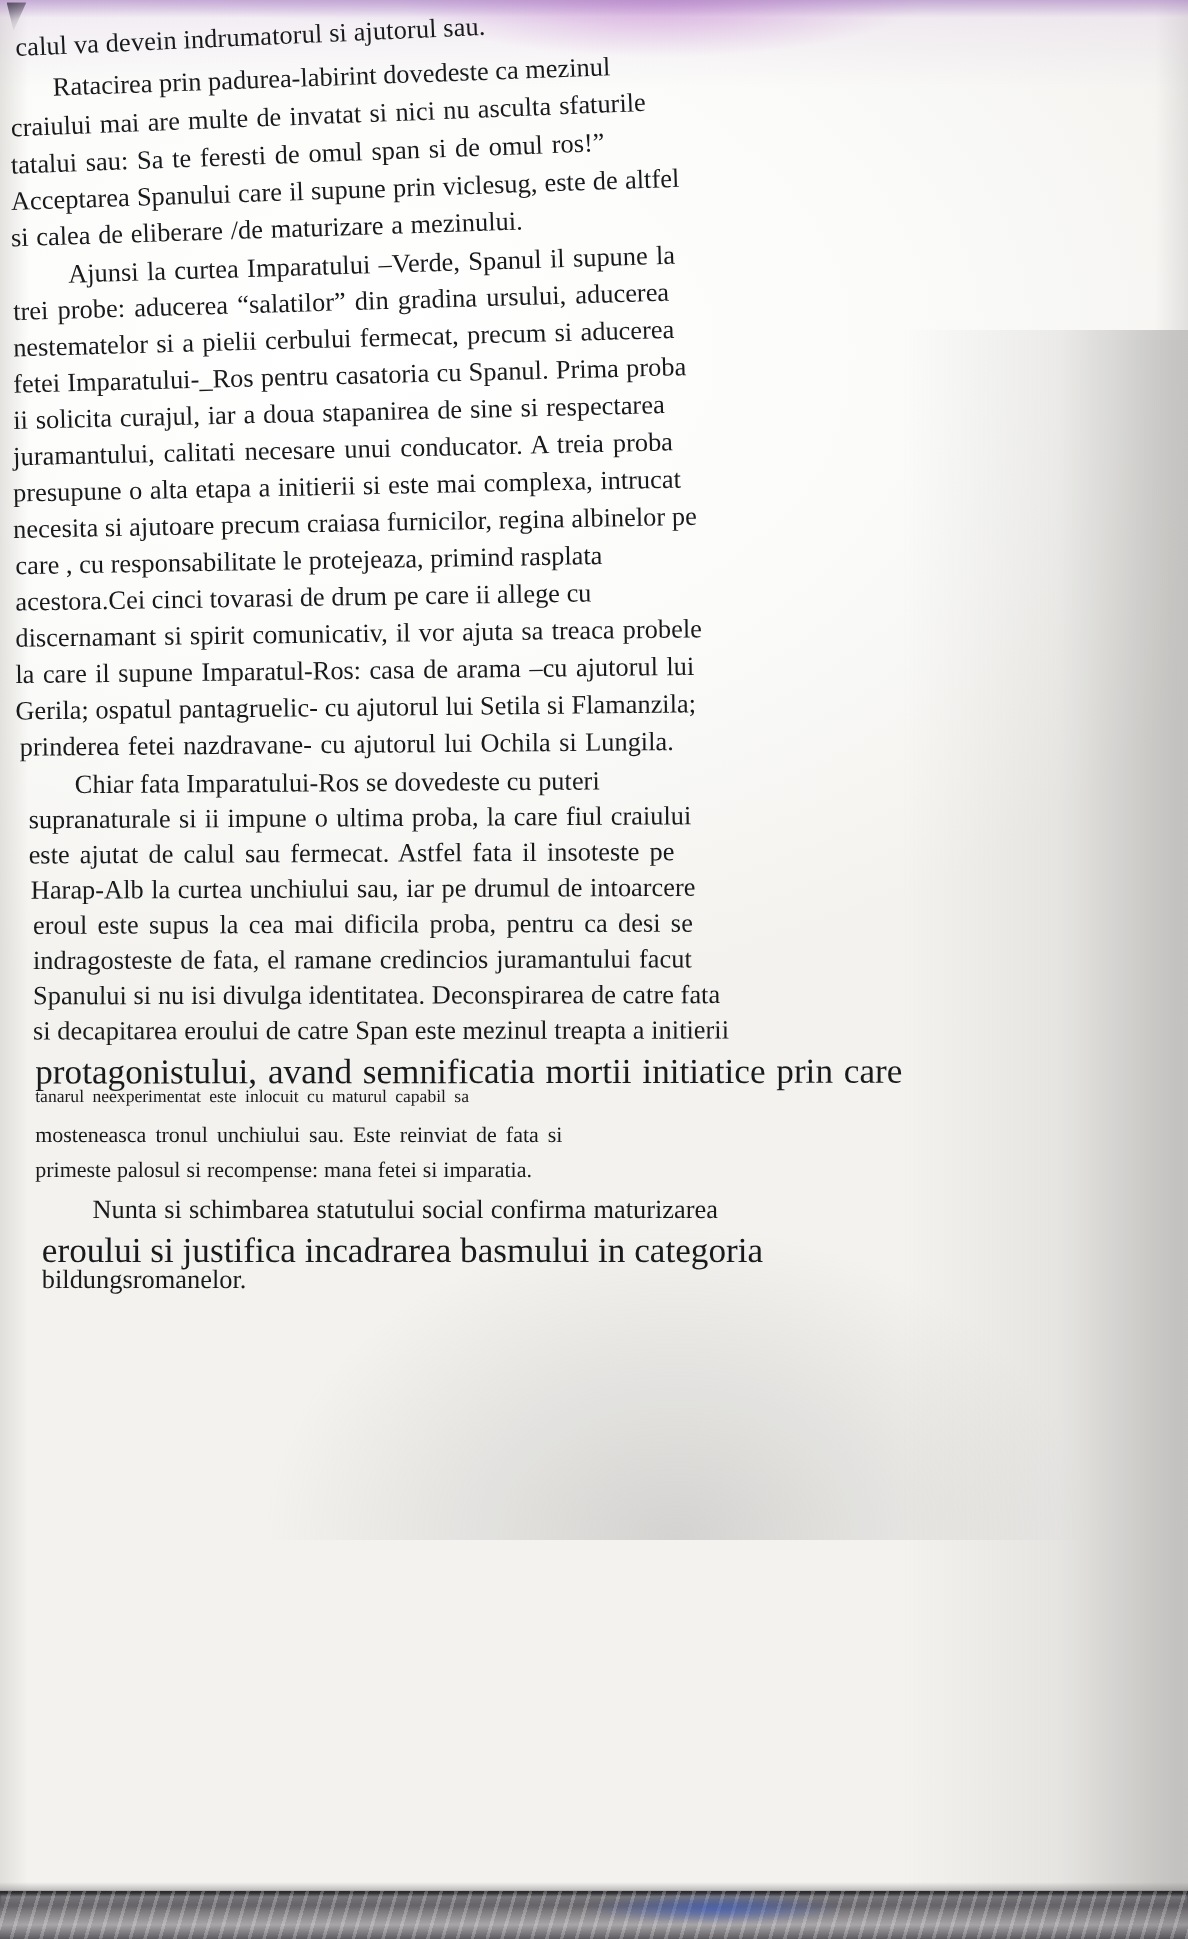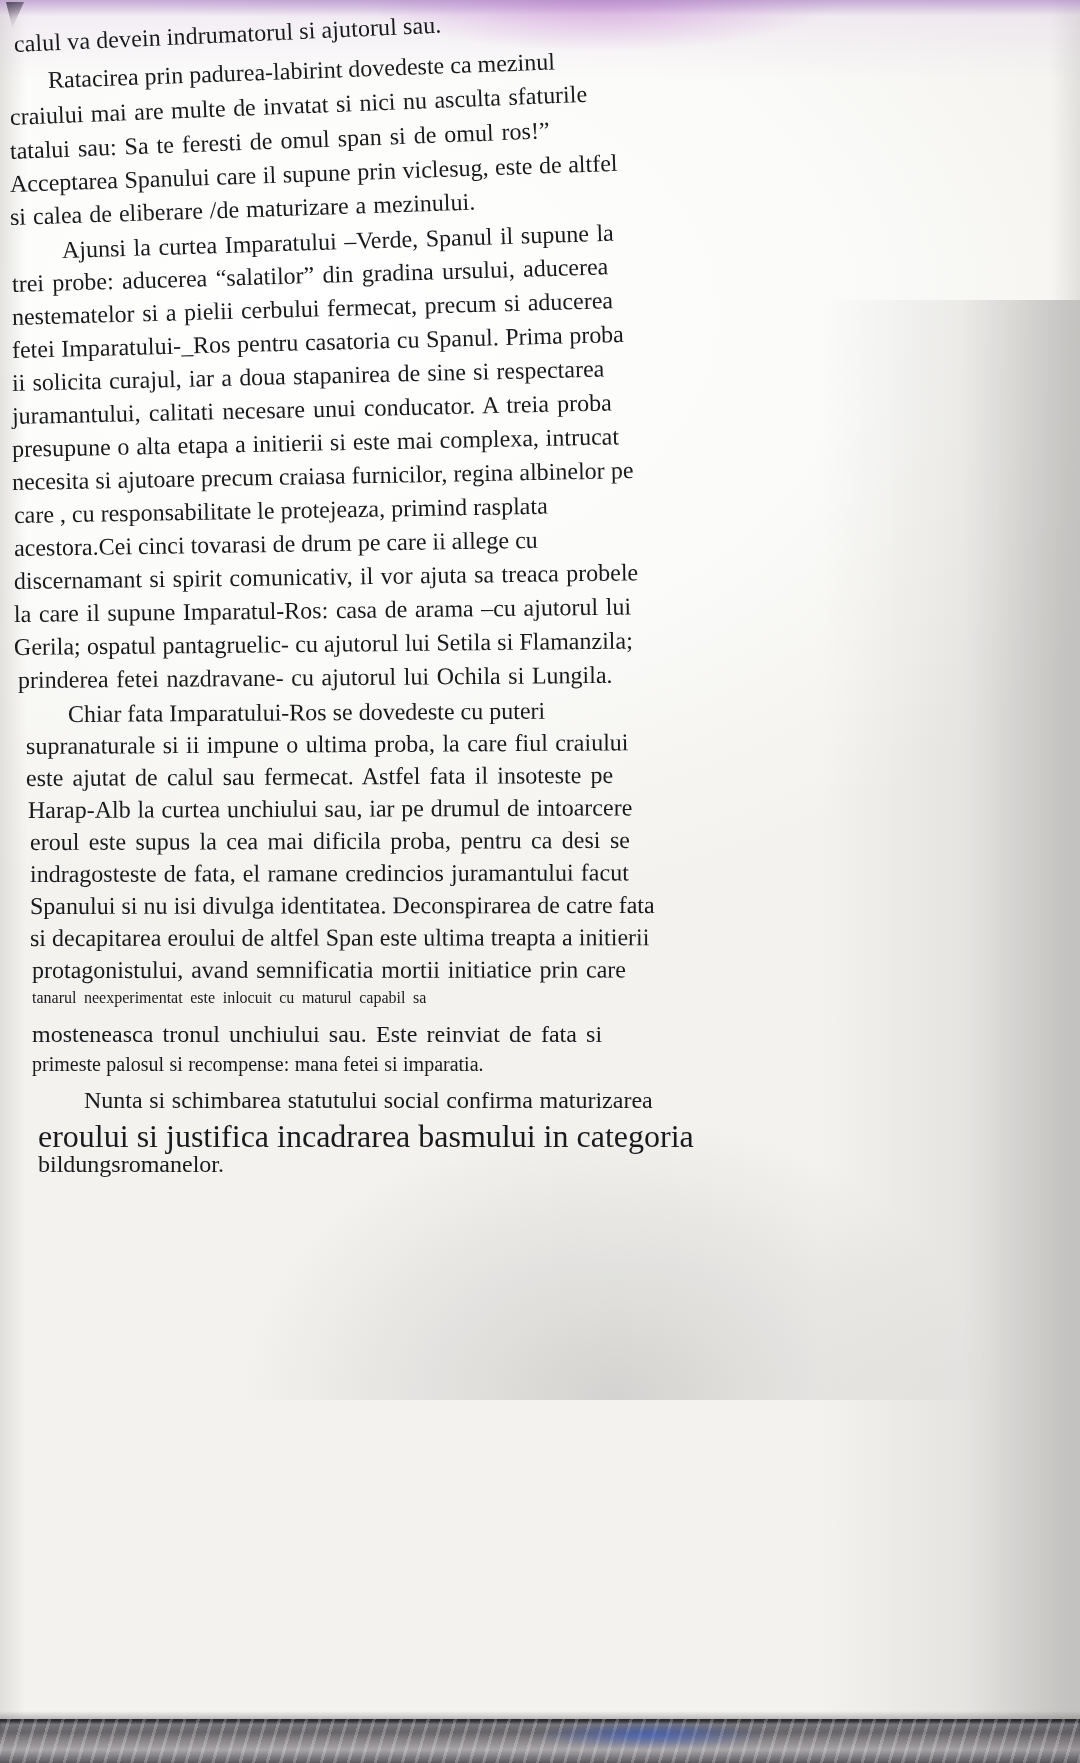--- a/index.html
+++ b/index.html
@@ -190,24 +190,24 @@
     <div class="line" style="left:14px; top:635px; transform: rotate(-0.6deg); font-size:24px; word-spacing:0.2px;">Gerila; ospatul pantagruelic- cu ajutorul lui Setila si Flamanzila;</div>
     <div class="line" style="left:18px; top:668px; transform: rotate(-0.5deg); font-size:24px; word-spacing:1.6px;">prinderea fetei nazdravane- cu ajutorul lui Ochila si Lungila.</div>
 
     <div class="line" style="left:68px; top:702px; transform: rotate(-0.4deg); font-size:24px;">Chiar   fata   Imparatului-Ros   se   dovedeste   cu   puteri</div>
     <div class="line" style="left:26px; top:734px; transform: rotate(-0.35deg); font-size:24px; word-spacing:1.4px;">supranaturale si ii impune o ultima proba, la care fiul craiului</div>
     <div class="line" style="left:26px; top:766px; transform: rotate(-0.3deg); font-size:24px; word-spacing:3.2px;">este ajutat de calul sau fermecat. Astfel fata il insoteste pe</div>
     <div class="line" style="left:28px; top:798px; transform: rotate(-0.25deg); font-size:24px; word-spacing:0.8px;">Harap-Alb la curtea unchiului sau, iar pe drumul de intoarcere</div>
     <div class="line" style="left:30px; top:830px; transform: rotate(-0.2deg); font-size:24px; word-spacing:3.4px;">eroul este supus la cea mai dificila proba, pentru ca desi se</div>
     <div class="line" style="left:30px; top:862px; transform: rotate(-0.15deg); font-size:24px; word-spacing:1.2px;">indragosteste de fata, el ramane credincios juramantului facut</div>
     <div class="line" style="left:30px; top:894px; transform: rotate(-0.1deg); font-size:24px; word-spacing:0.1px;">Spanului si nu isi divulga identitatea. Deconspirarea de catre fata</div>
-    <div class="line" style="left:30px; top:926px; transform: rotate(-0.08deg); font-size:24px; word-spacing:0.1px;">si decapitarea eroului de altfel Span este ultima treapta a initierii</div>
-    <div class="line" style="left:32px; top:958px; transform: rotate(-0.05deg); font-size:24px; word-spacing:1.8px;">protagonistului, avand semnificatia mortii initiatice prin care</div>
+    <div class="line" style="left:30px; top:926px; transform: rotate(-0.08deg); font-size:24px; word-spacing:0.1px;">si decapitarea eroului de catre Span este mezinul treapta a initierii</div>
+    <div class="line" style="left:32px; top:958px; transform: rotate(-0.05deg); font-size:32px; word-spacing:1.8px;">protagonistului, avand semnificatia mortii initiatice prin care</div>
     <div class="line" style="left:32px; top:990px; transform: rotate(0deg); font-size:16px; word-spacing:3.6px;">tanarul neexperimentat este inlocuit cu maturul capabil sa</div>
-    <div class="line" style="left:32px; top:1022px; transform: rotate(0deg); font-size:24px; word-spacing:3.2px;">mosteneasca tronul unchiului sau. Este reinviat de fata si</div>
+    <div class="line" style="left:32px; top:1022px; transform: rotate(0deg); font-size:20px; word-spacing:3.2px;">mosteneasca tronul unchiului sau. Este reinviat de fata si</div>
     <div class="line" style="left:32px; top:1054px; transform: rotate(0deg); font-size:20px; word-spacing:0.4px;">primeste palosul si recompense: mana fetei si imparatia.</div>
 
     <div class="line" style="left:84px; top:1088px; transform: rotate(0deg); font-size:24px; word-spacing:0.6px;">Nunta si schimbarea statutului social confirma maturizarea</div>
     <div class="line" style="left:38px; top:1120px; transform: rotate(0deg); font-size:32px;">eroului   si   justifica   incadrarea   basmului   in   categoria</div>
     <div class="line" style="left:38px; top:1152px; transform: rotate(0deg); font-size:24px;">bildungsromanelor.</div>
   </div>
 
   <div class="shadow-soft-mid"></div>
   <div class="shadow-right"></div>
   <div class="shadow-lower"></div>

